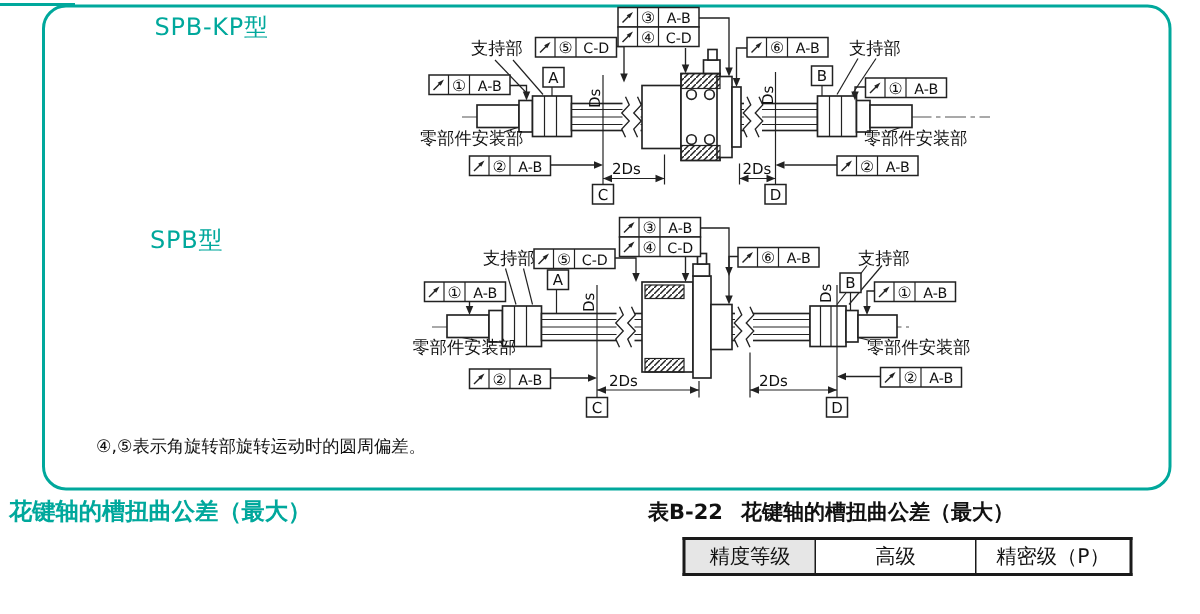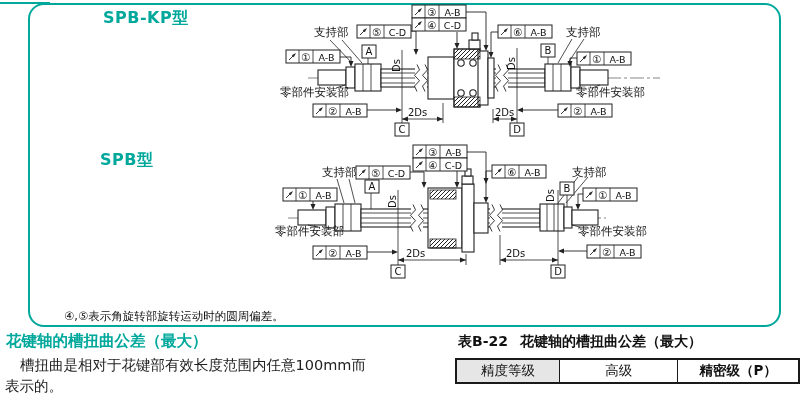--- a/index.html
+++ b/index.html
@@ -1,37 +1,37 @@
 <!DOCTYPE html>
 <html><head>
 <meta charset="utf-8">
 <style>
   html,body{margin:0;padding:0;background:#fff;}
   .stage{position:relative;width:800px;height:409px;background:#fff;overflow:hidden;
          font-family:"DejaVu Sans","Liberation Sans",sans-serif;color:#222;}
   .top-rule{position:absolute;left:0;top:2px;width:50px;height:2px;background:#00A89C;}
   .panel{position:absolute;left:28px;top:3px;width:749px;height:320px;
          border:2px solid #00A89C;border-radius:16px;background:#fff;}
-  .dtitle{position:absolute;color:#00A89C;font-weight:bold;font-size:16px;letter-spacing:.5px;}
+  .dtitle{position:absolute;color:#00A89C;font-weight:normal;font-size:16px;letter-spacing:.5px;}
   .t1{left:103px;top:8px;}
   .t2{left:100px;top:150px;}
   #diag{position:absolute;left:0;top:0;}
   .note{position:absolute;left:38px;top:290px;font-size:11.5px;line-height:14.5px;color:#111;width:720px;}
-  .note .l2{padding-left:26px;margin-top:19px;}
+  .note .l2{padding-left:26px;}
   .sec-heading{position:absolute;left:6px;top:331px;font-size:15.5px;font-weight:bold;color:#00A89C;}
   .sec-body{position:absolute;left:5px;top:355px;width:400px;font-size:14.5px;line-height:21px;color:#222;}
   .sec-body .indent{text-indent:15px;}
-  .tbl-title{position:absolute;left:458px;top:333px;font-size:14px;font-weight:bold;color:#111;}
+  .tbl-title{position:absolute;left:432px;top:333px;font-size:14px;font-weight:bold;color:#111;}
   .tbl-title .gap{margin-left:12px;}
   table.spec{position:absolute;left:455px;top:358px;border-collapse:collapse;font-size:13.5px;
              border:2px solid #1a1a1a;color:#111;}
-  .spec th,.spec td{border:1px solid #1a1a1a;text-align:center;padding:0 16px;height:22px;font-weight:normal;}
+  .spec th,.spec td{border:1px solid #1a1a1a;text-align:center;padding:0 0;height:22px;font-weight:normal;}
   .spec th{background:#e6e6e6;width:86px;}
   .spec td.v1{width:106px;}
-  .spec td.v2{width:102px;font-weight:bold;}
+  .spec td.v2{width:102px;}
   
   .sh{fill:#fff;stroke:#222;stroke-width:1.1;}
   .tl{stroke:#222;stroke-width:0.8;fill:none;}
   .cl{stroke:#555;stroke-width:0.7;stroke-dasharray:14 3 3 3;fill:none;}
   .ld{stroke:#222;stroke-width:0.9;fill:none;}
   .bk{fill:#fff;stroke:none;}
   .zz{stroke:#222;stroke-width:0.9;fill:none;}
   .hr{stroke:#222;stroke-width:0.8;}
   .ar{fill:#222;stroke:none;}
   .fr{fill:#fff;stroke:#222;stroke-width:1;}
@@ -382,24 +382,20 @@
         <text x="396" y="208" class="tx ds" transform="rotate(-90 396 208)">Ds</text>
         <text x="554" y="202" class="tx ds" transform="rotate(-90 554 202)">Ds</text>
       </g>
     </svg>
 
   <div class="note">
     <div class="l2">④,⑤表示角旋转部旋转运动时的圆周偏差。</div>
   </div>
 
   <div class="sec-heading">花键轴的槽扭曲公差（最大）</div>
-  <div class="sec-body">
-    <div class="indent">槽扭曲是相对于花键部有效长度范围内任意100mm而</div>
-    <div>表示的。</div>
-  </div>
 
   <div class="tbl-title"><span>表B-22</span><span class="gap">花键轴的槽扭曲公差（最大）</span></div>
 
   <table class="spec">
     <tbody>
         <tr>
       <th>精度等级</th>
       <td class="v1">高级</td>
       <td class="v2">精密级（P）</td>
     </tr>

